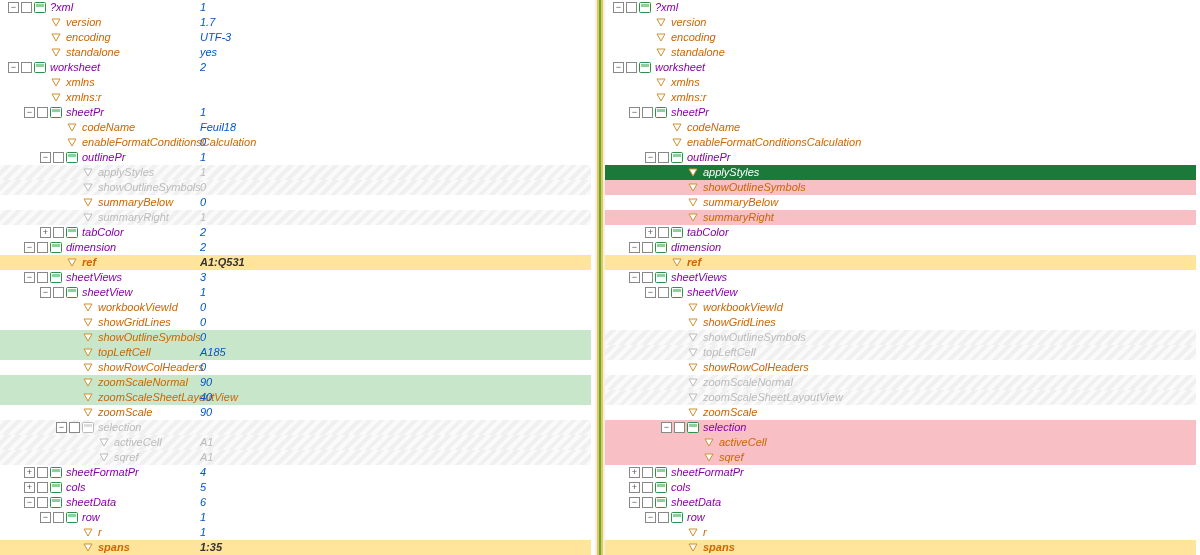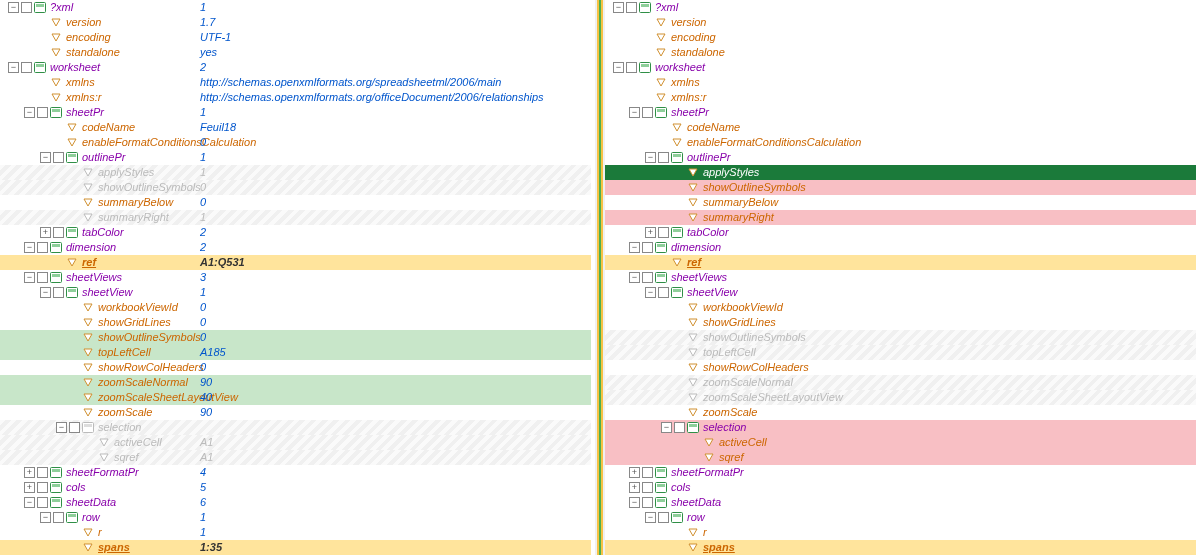--- a/index.html
+++ b/index.html
@@ -65,21 +65,21 @@
   }
   .name.attr { color:#cc6600; }
   .val {
     color:#0055cc;
     font-style: italic;
   }
   .row.ghost { color:#bbb; }
   .row.ghost .name, .row.ghost .val { color:#bbb; }
   .row.ghost { background: repeating-linear-gradient(135deg,#fafafa,#fafafa 4px,#f0f0f0 4px,#f0f0f0 8px);}
   .row.bg-yellow { background:#ffe49c; }
-  .row.bg-yellow .name { font-weight:bold;text-decoration:underline; }
+  .row.bg-yellow .name { font-weight:bold; }
   .row.bg-yellow .val { font-weight:bold; color:#333; }
   .row.bg-green  { background:#c8e6c9; }
   .row.bg-dgreen { background:#1b7a3a; }
   .row.bg-dgreen .name, .row.bg-dgreen .val { color:#fff; }
   .row.bg-pink   { background:#f8bfc4; }
   .valcell { position:absolute; left:200px; }
   .left .valcell { left:200px; }
 </style>
 </head>
 <body>
@@ -113,21 +113,21 @@
     <div class="row ">
       <span class="indent" style="width: 24px;"></span>
       <span class="toggle blank"></span>
       <span class="toggle blank"></span>
       <span class="badge">
         <svg viewBox="0 0 12 11">
           <path d="M2 2 L10 2 L6 9 Z" fill="#fff" stroke="#d09030"></path>
         </svg>
       </span>
       <span class="name attr">encoding</span>
-      <span class="val valcell">UTF-1</span>
+      <span class="val valcell">UTF-3</span>
     </div>
     <div class="row ">
       <span class="indent" style="width: 24px;"></span>
       <span class="toggle blank"></span>
       <span class="toggle blank"></span>
       <span class="badge">
         <svg viewBox="0 0 12 11">
           <path d="M2 2 L10 2 L6 9 Z" fill="#fff" stroke="#d09030"></path>
         </svg>
       </span>
@@ -150,33 +150,31 @@
     <div class="row ">
       <span class="indent" style="width: 24px;"></span>
       <span class="toggle blank"></span>
       <span class="toggle blank"></span>
       <span class="badge">
         <svg viewBox="0 0 12 11">
           <path d="M2 2 L10 2 L6 9 Z" fill="#fff" stroke="#d09030"></path>
         </svg>
       </span>
       <span class="name attr">xmlns</span>
-      <span class="val valcell">http://schemas.openxmlformats.org/spreadsheetml/2006/main</span>
     </div>
     <div class="row ">
       <span class="indent" style="width: 24px;"></span>
       <span class="toggle blank"></span>
       <span class="toggle blank"></span>
       <span class="badge">
         <svg viewBox="0 0 12 11">
           <path d="M2 2 L10 2 L6 9 Z" fill="#fff" stroke="#d09030"></path>
         </svg>
       </span>
       <span class="name attr">xmlns:r</span>
-      <span class="val valcell">http://schemas.openxmlformats.org/officeDocument/2006/relationships</span>
     </div>
     <div class="row ">
       <span class="indent" style="width: 24px;"></span>
       <span class="toggle">−</span>
       <span class="toggle blank" style="border: 1px solid rgb(136, 136, 136); background: rgb(255, 255, 255);"></span>
       <span class="badge">
         <svg viewBox="0 0 12 11">
           <rect x="0.5" y="0.5" width="11" height="10" rx="1" fill="#fff" stroke="#2f8f46"></rect>
           <rect x="2" y="2" width="8" height="3" fill="#8ecf9a"></rect>
         </svg>

